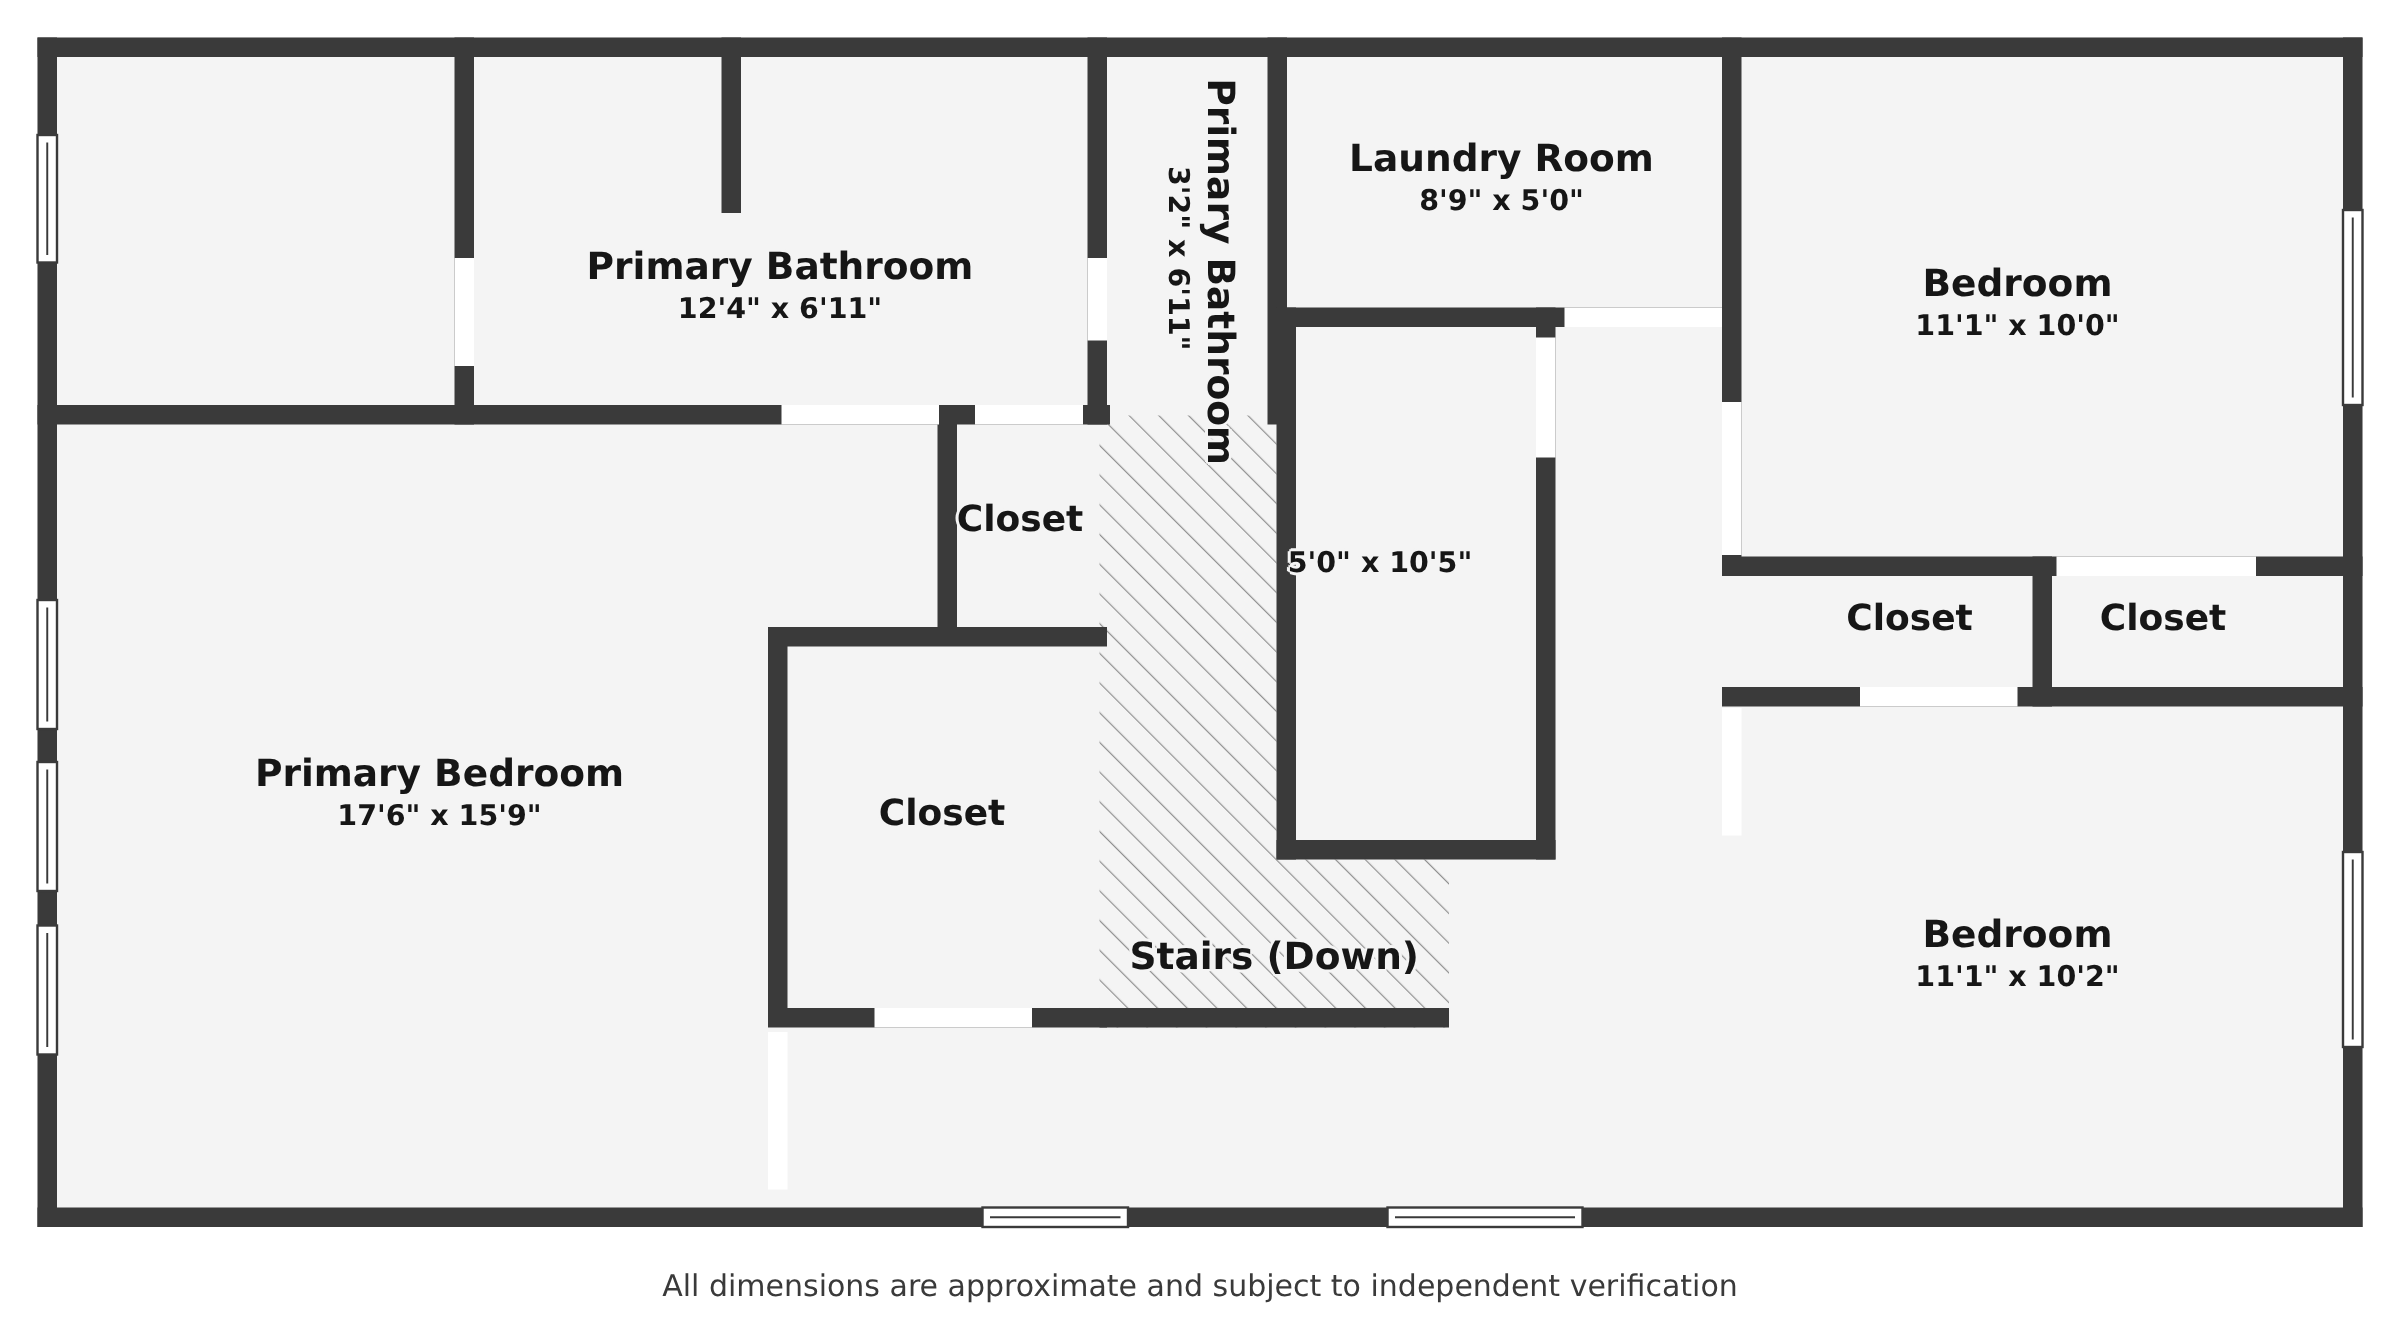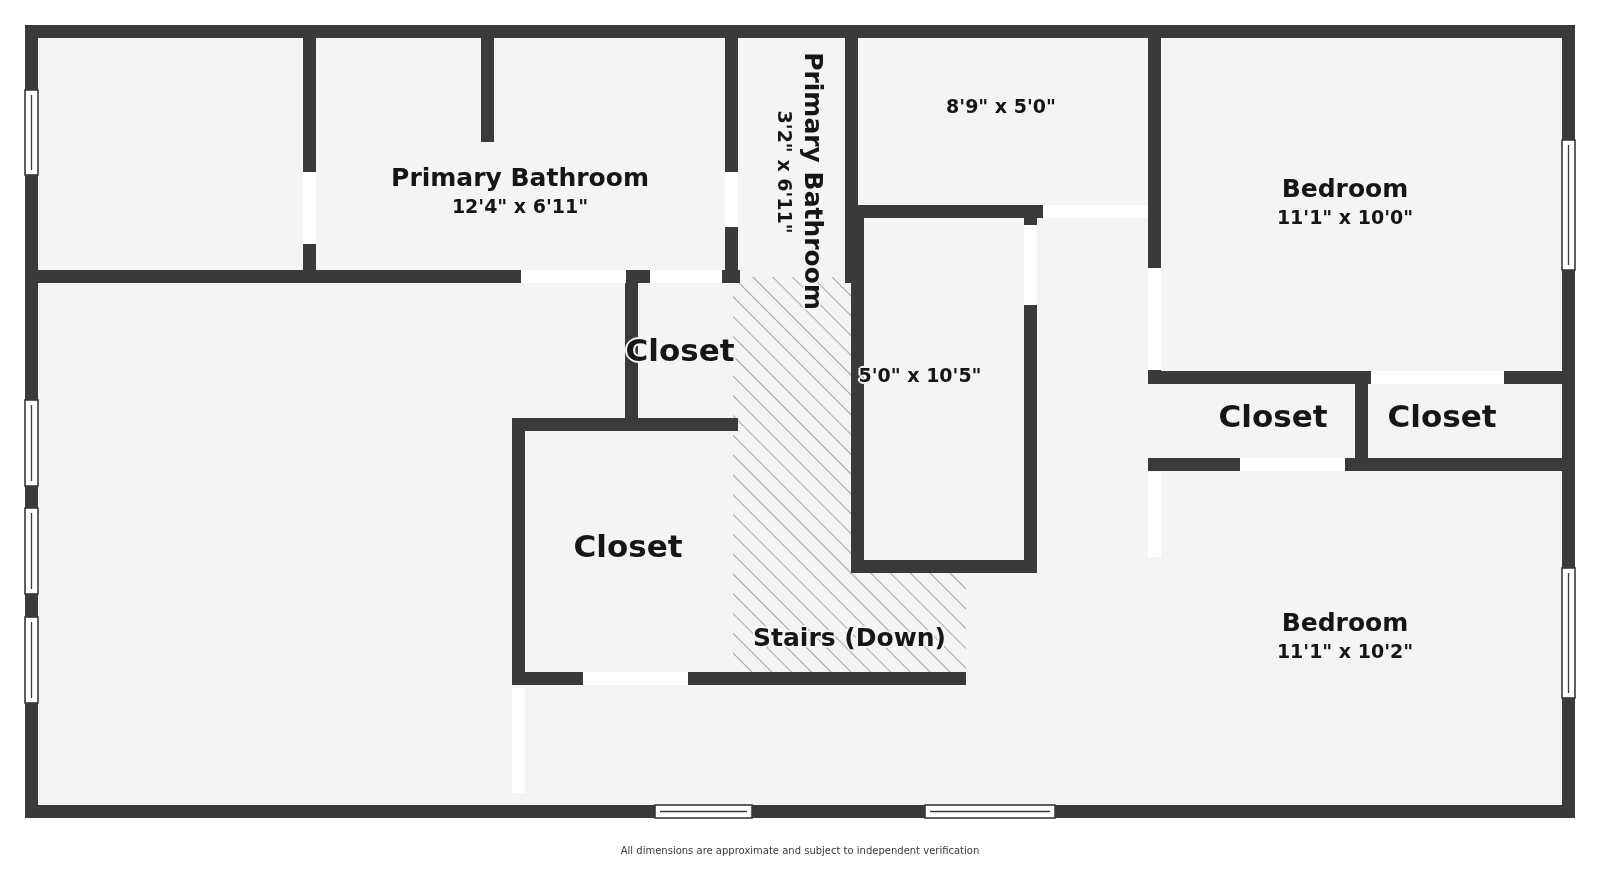--- a/index.html
+++ b/index.html
@@ -6,24 +6,24 @@
   body{width:1600px;height:888px;overflow:hidden;
        font-family:"DejaVu Sans","Liberation Sans",sans-serif;}
   #stage{position:relative;width:1600px;height:888px;background:#ffffff;}
   svg#plan{position:absolute;left:0;top:0;width:1600px;height:888px;display:block;}
   .room-label{position:absolute;text-align:center;pointer-events:none;
               color:#161616;text-shadow:
                 1px 1px 0 #f4f4f4,-1px 1px 0 #f4f4f4,1px -1px 0 #f4f4f4,-1px -1px 0 #f4f4f4,
                 2px 0 0 #f4f4f4,-2px 0 0 #f4f4f4,0 2px 0 #f4f4f4,0 -2px 0 #f4f4f4;}
   .rl-name{font-weight:bold;font-size:25px;line-height:1.1;white-space:nowrap;}
   .rl-dim{font-weight:bold;font-size:19px;line-height:1.25;white-space:nowrap;margin-top:3px;}
-  .rl-small .rl-name{font-size:31px;}
+  .rl-small .rl-name{font-size:24px;}
   .vert{transform-origin:center center;}
   #disclaimer{position:absolute;left:0;top:845px;width:1600px;text-align:center;
-              font-size:10px;color:#3a3a3a;}
+              font-size:20px;color:#3a3a3a;}
 </style>
 </head>
 <body>
 
 <div id="stage">
 
   <svg id="plan" viewBox="0 0 1600 888">
     <defs>
       <pattern id="stairHatch" width="14" height="14" patternUnits="userSpaceOnUse" patternTransform="rotate(-45)">
         <rect width="14" height="14" fill="#f4f4f4"></rect>
@@ -147,20 +147,21 @@
     <div class="rl-name">Primary Bathroom</div>
     <div class="rl-dim">12'4" x 6'11"</div>
   </div>
 
   <div class="room-label vert" style="left:680px;top:145px;width:240px;transform:rotate(90deg);">
     <div class="rl-name">Primary Bathroom</div>
     <div class="rl-dim">3'2" x 6'11"</div>
   </div>
 
   <div class="room-label" style="left:865px;top:92px;width:272px;">
+    <div class="rl-name">Laundry Room</div>
     <div class="rl-dim">8'9" x 5'0"</div>
   </div>
 
   <div class="room-label" style="left:1195px;top:175px;width:300px;">
     <div class="rl-name">Bedroom</div>
     <div class="rl-dim">11'1" x 10'0"</div>
   </div>
 
   <div class="room-label rl-small" style="left:595px;top:333px;width:170px;">
     <div class="rl-name">Closet</div>
@@ -171,20 +172,24 @@
   </div>
 
   <div class="room-label rl-small" style="left:1188px;top:399px;width:170px;">
     <div class="rl-name">Closet</div>
   </div>
 
   <div class="room-label rl-small" style="left:1357px;top:399px;width:170px;">
     <div class="rl-name">Closet</div>
   </div>
 
+  <div class="room-label" style="left:133px;top:502px;width:320px;">
+    <div class="rl-name">Primary Bedroom</div>
+    <div class="rl-dim">17'6" x 15'9"</div>
+  </div>
 
   <div class="room-label rl-small" style="left:543px;top:529px;width:170px;">
     <div class="rl-name">Closet</div>
   </div>
 
   <div class="room-label" style="left:748px;top:608px;width:203px;margin-top:16px;">
     <div class="rl-name">Stairs (Down)</div>
   </div>
 
   <div class="room-label" style="left:1195px;top:609px;width:300px;">

